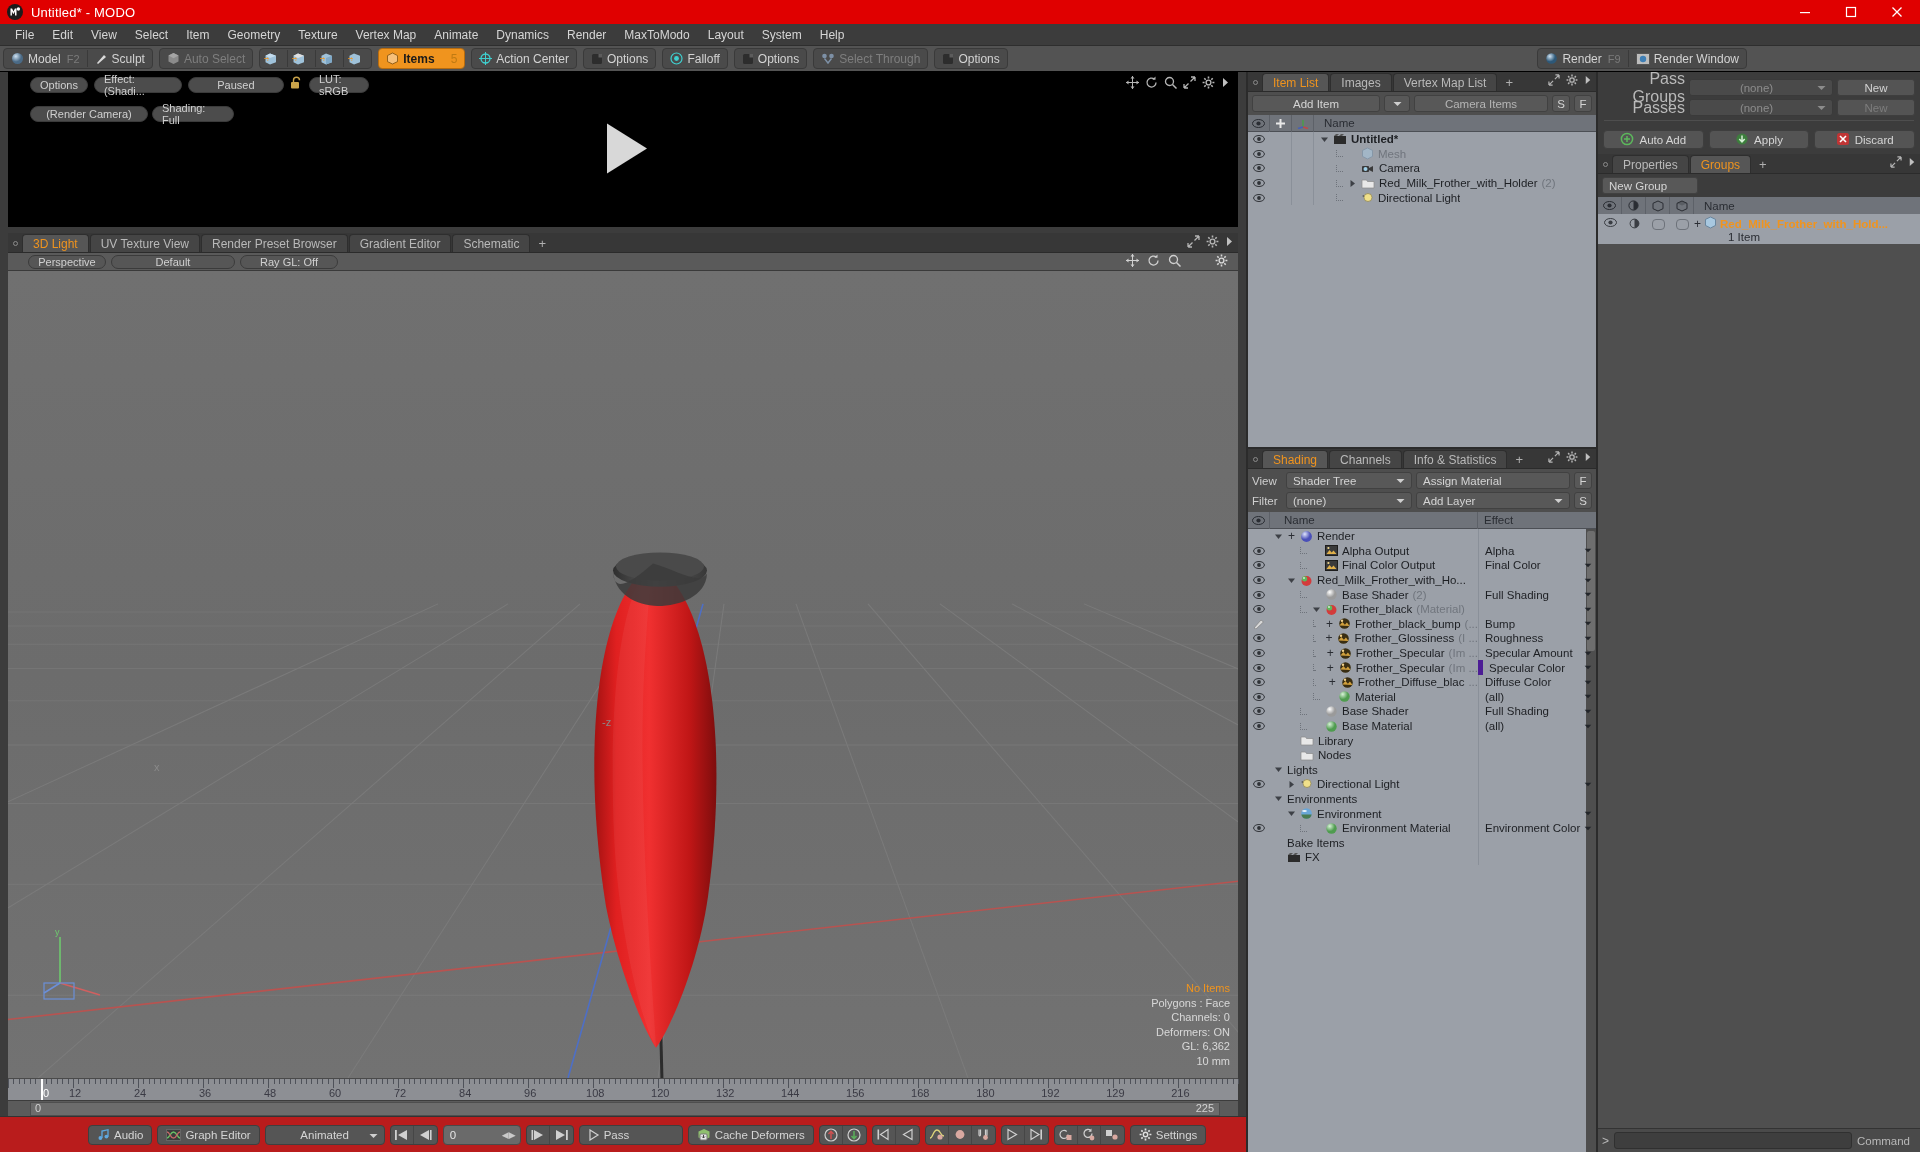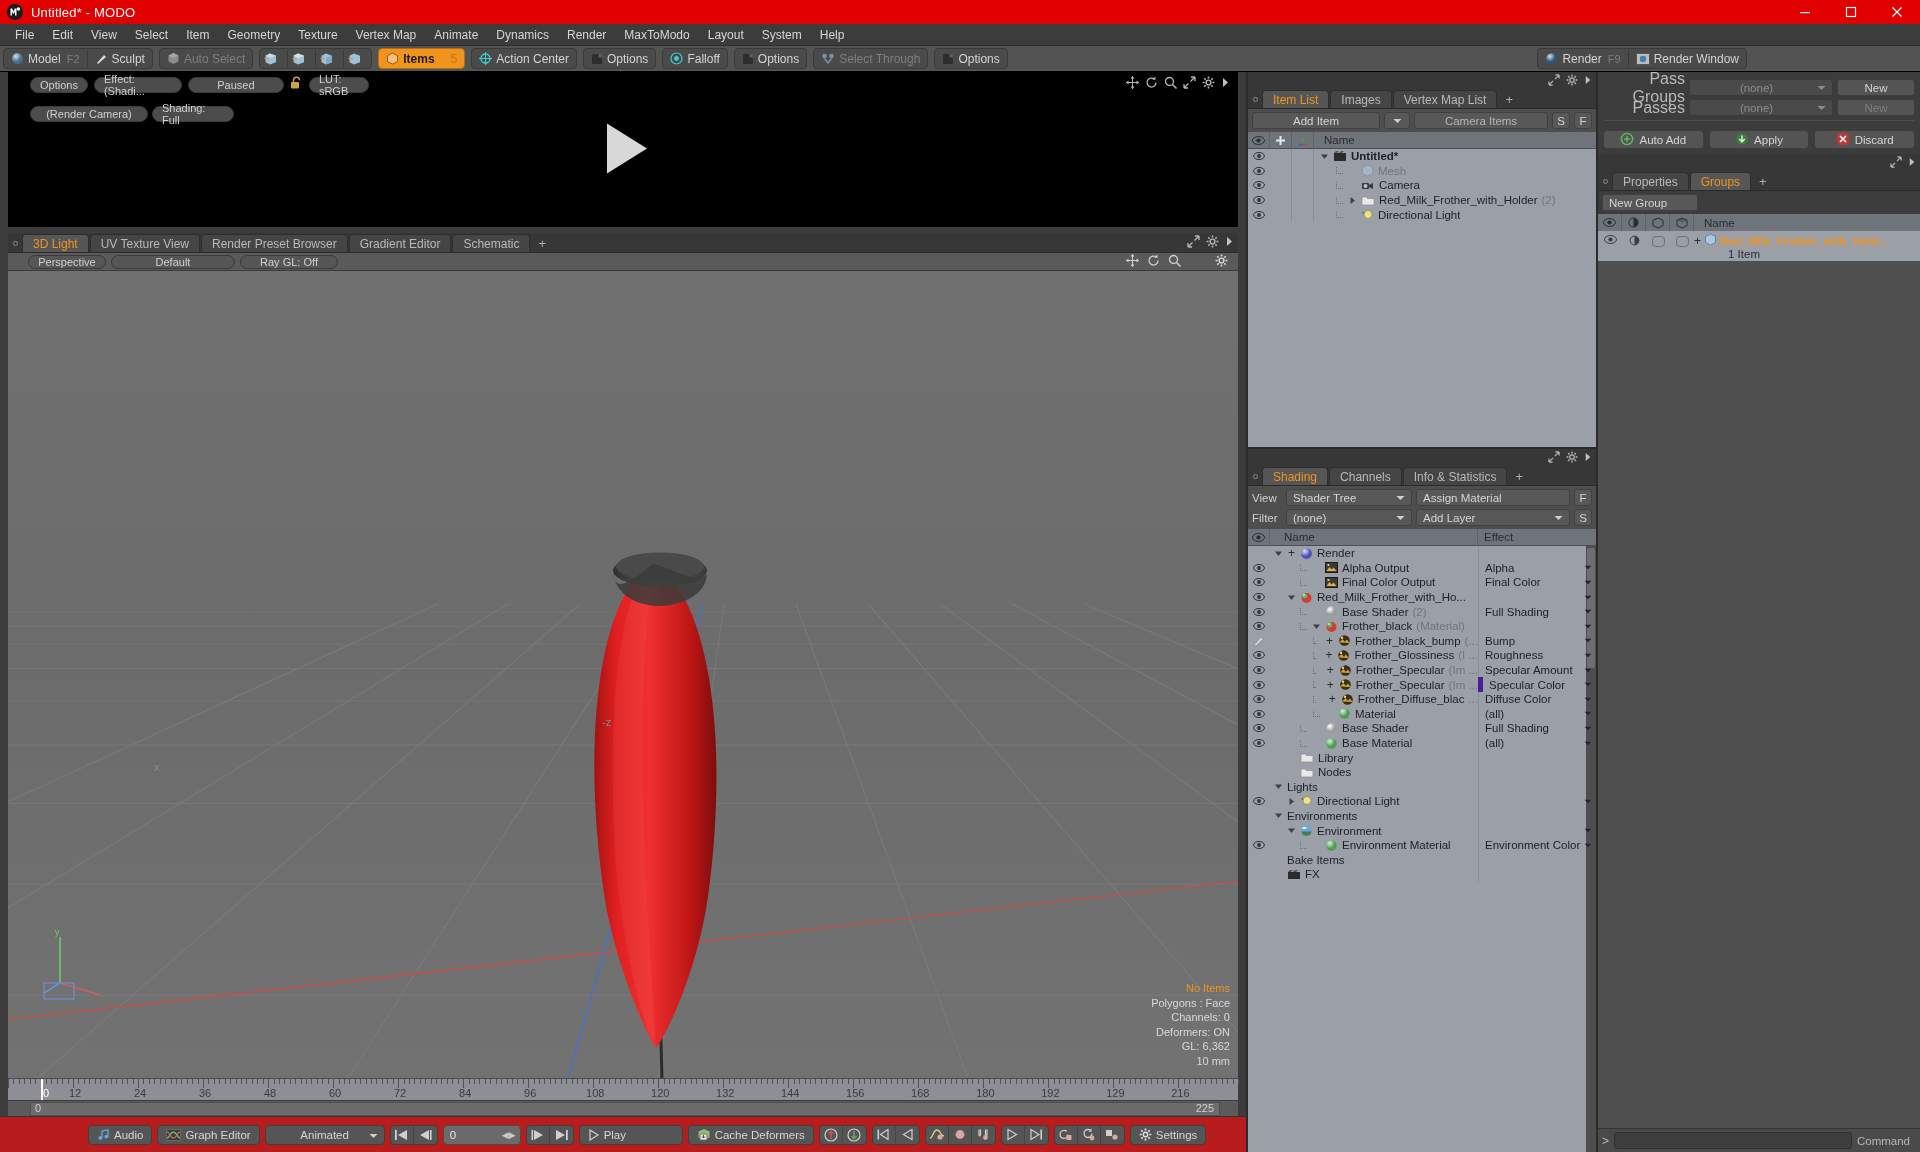--- a/index.html
+++ b/index.html
@@ -42,21 +42,21 @@
   .tbtn.on{background:#f0941e;color:#1a1a1a;font-weight:bold;}
   .tbtn .ic{margin-right:4px;display:flex;align-items:center;}
   .sep{width:1px;height:17px;background:#3a3a3a;}
   .f2{color:#7b7b7b;margin-left:6px;font-size:11px;}
   
   .main{display:flex;width:1920px;height:1152px;}
   .leftcol{width:1246px;display:flex;flex-direction:column;background:#3c3c3c;}
   .midcol{width:350px;display:flex;flex-direction:column;background:#3c3c3c;border-left:2px solid #2b2b2b;}
   .rightcol{width:324px;display:flex;flex-direction:column;background:#3c3c3c;border-left:2px solid #2b2b2b;}
   
-  .tabrow{height:37px;background:#373737;display:flex;align-items:flex-end;position:relative;border-bottom:1px solid #2b2b2b;}
+  .tabrow{height:20px;background:#373737;display:flex;align-items:flex-end;position:relative;border-bottom:1px solid #2b2b2b;}
   .tabdot{width:14px;height:18px;display:flex;align-items:center;justify-content:center;}
   .tabdot i{width:5px;height:5px;border:1px solid #8a8a8a;border-radius:50%;display:block;}
   .tab{height:18px;padding:0 10px;display:flex;align-items:center;font-size:12px;color:#b9b9b9;background:#454545;border:1px solid #2e2e2e;border-bottom:none;border-radius:4px 4px 0 0;margin-right:1px;}
   .tab.sel{background:#565656;color:#f0941e;}
   .tabplus{padding:0 7px;font-size:13px;color:#b0b0b0;display:flex;align-items:center;height:18px;}
   .tabtools{position:absolute;right:4px;top:2px;display:flex;gap:6px;align-items:center;}
   .tabtools span{display:flex;align-items:center;}
   
   .renderpane{height:155px;background:#000;position:relative;margin:0 8px;}
   .rp-toolbar{position:absolute;top:4px;left:0;width:100%;display:flex;align-items:center;gap:6px;padding-left:22px;z-index:4;}
@@ -916,21 +916,21 @@
               <rect x="12" y="1" width="1.8" height="10" fill="#d0d0d0"></rect>
             </svg>
         </div>
       </div>
       <div class="bbtn" style="width:104px">
         <span class="ic">
           <svg width="12" height="12" viewBox="0 0 12 12">
               <path d="M2 1l8 5-8 5z" fill="none" stroke="#d0d0d0" stroke-width="1.2"></path>
             </svg>
         </span>
-        <span>Play</span>
+        <span>Pass</span>
       </div>
       <div class="bbtn">
         <span class="ic">
           <svg width="14" height="13" viewBox="0 0 14 13">
               <path d="M7 1l5.5 2.6v6L7 12 1.5 9.6v-6z" fill="#8fbf6f"></path>
               <rect x="3" y="6" width="7" height="6" rx="1" fill="#e8e8e8" stroke="#777"></rect>
               <path d="M6.5 7v3M5 8.5l1.5 1.5L8 8.5" stroke="#444" stroke-width="1" fill="none"></path>
             </svg>
         </span>
         <span>Cache Deformers</span>

